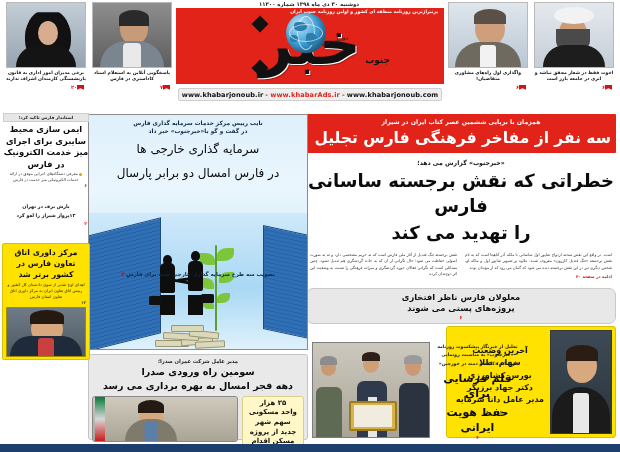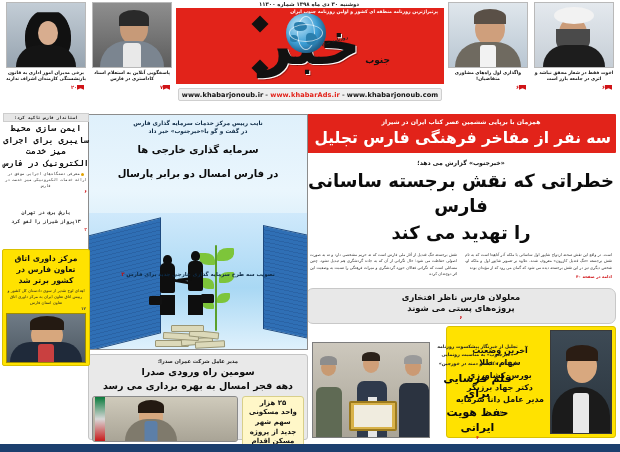--- a/index.html
+++ b/index.html
@@ -167,21 +167,21 @@
     position:absolute; left:0; top:2px; width:220px; height:236px;
     border:1px solid #8c8c8c; overflow:hidden;
     background: linear-gradient(#dff0fb 0%, #eaf6fd 32%, #cfe9f8 62%, #b8dcf2 100%);
   }
   .fc-kicker {
     position:relative; z-index:3; text-align:center; padding:4px 8px 0 8px;
     font-size:5.8px; line-height:8.4px; color:#0d2a45; font-weight:bold;
   }
   .fc-head {
     position:relative; z-index:3; text-align:center; padding:3px 6px 0 6px;
-    font-size:10px; line-height:21px; color:#0a0a0a; font-weight:bold;
+    font-size:12px; line-height:21px; color:#0a0a0a; font-weight:normal;
     white-space:nowrap;
   }
   .fc-foot {
     position:absolute; z-index:3; bottom:72px; right:6px; left:6px;
     text-align:center; font-size:5.4px; color:#0d2a45; font-weight:bold;
   }
   .fc-foot .pg { color:#b11; }
 
   
   .illus { position:absolute; left:0; bottom:0; width:220px; height:136px; overflow:hidden; }
@@ -231,21 +231,21 @@
     color:#111; padding:2px 1px 1px 1px;
   }
   .sadra-photo {
     flex:1; height:46px; border:1px solid #8a8a8a; border-radius:3px;
     overflow:hidden; position:relative; background:#b7b2a6;
   }
 
   
   .col-right { position:absolute; left:0; top:0; width:92px; height:332px; }
 
-  .sb-item { padding:1px 3px 14px 3px;font-family:Liberation Mono, monospace; }
+  .sb-item { padding:1px 3px 14px 3px; }
   .sb-kicker {
     background:#e6e6e6; border:1px solid #cdcdcd; text-align:center;
     font-size:4.4px; color:#222; font-weight:bold; padding:1px 1px;
   }
   .sb-head {
     text-align:center; font-size:8.4px; line-height:11.6px; color:#0b0b0b;
     font-weight:bold; padding:2px 0 1px 0;
   }
   .sb-bullet {
     font-size:4px; line-height:6px; color:#333; text-align:center; padding:0 2px;

